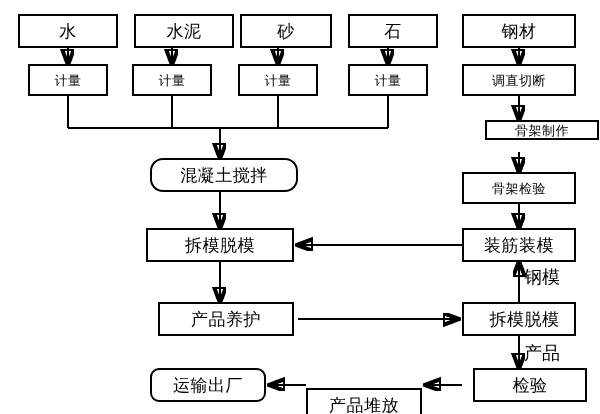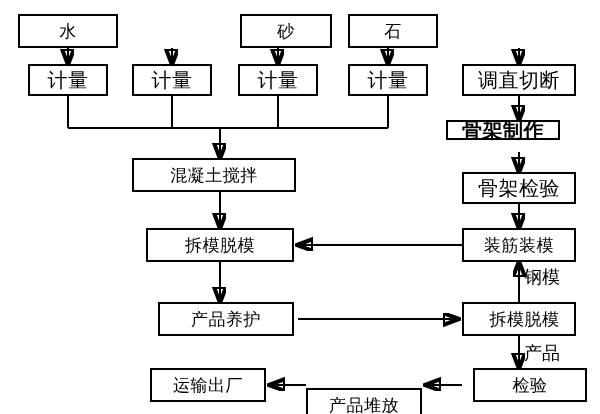--- a/index.html
+++ b/index.html
@@ -15,21 +15,21 @@
     box-sizing:border-box;
     border:2px solid #000000;
     background:#ffffff;
     color:#000000;
     display:flex;align-items:center;justify-content:center;
     font-size:17px;
     line-height:1;
     letter-spacing:0.5px;
     white-space:nowrap;
   }
-  .node.small{font-size:20px;}
+  .node.small{font-size:13px;}
   .label{
     position:absolute;
     color:#000;
     font-size:18px;
     white-space:nowrap;
     line-height:1;
   }
   svg.edges{
     position:absolute;left:0;top:0;width:600px;height:414px;
     pointer-events:none;
@@ -75,39 +75,41 @@
 
     <line x1="298" y1="319" x2="458" y2="319" marker-end="url(#arrow)"></line>
 
     <line x1="519" y1="336" x2="519" y2="368" marker-end="url(#arrow)"></line>
 
     <line x1="462" y1="385" x2="426" y2="385" marker-end="url(#arrow)"></line>
     <line x1="306" y1="385" x2="270" y2="385" marker-end="url(#arrow)"></line>
   </svg>
 
   <div class="node" style="left:18px;top:14px;width:100px;height:34px;">水</div>
+  <div class="node" style="left:134px;top:14px;width:100px;height:34px;">水泥</div>
   <div class="node" style="left:240px;top:14px;width:92px;height:34px;">砂</div>
   <div class="node" style="left:348px;top:14px;width:90px;height:34px;">石</div>
+  <div class="node" style="left:462px;top:14px;width:114px;height:34px;">钢材</div>
 
   <div class="node small" style="left:28px;top:64px;width:80px;height:32px;">计量</div>
   <div class="node small" style="left:132px;top:64px;width:80px;height:32px;">计量</div>
   <div class="node small" style="left:238px;top:64px;width:80px;height:32px;">计量</div>
   <div class="node small" style="left:348px;top:64px;width:80px;height:32px;">计量</div>
   <div class="node small" style="left:462px;top:64px;width:114px;height:32px;">调直切断</div>
 
-  <div class="node small" style="left:446px;top:120px;width:114px;height:20px;font-weight:bold;">骨架制作</div>
+  <div class="node small" style="left:485px;top:120px;width:114px;height:20px;">骨架制作</div>
   <div class="node small" style="left:462px;top:172px;width:114px;height:32px;">骨架检验</div>
 
-  <div class="node" style="left:132px;top:158px;width:164px;height:34px;">混凝土搅拌</div>
+  <div class="node" style="left:150px;top:158px;width:148px;height:34px;border-radius:13px;">混凝土搅拌</div>
   <div class="node" style="left:146px;top:228px;width:148px;height:34px;">拆模脱模</div>
   <div class="node" style="left:462px;top:228px;width:114px;height:34px;">装筋装模</div>
 
   <div class="node" style="left:158px;top:302px;width:136px;height:34px;">产品养护</div>
   <div class="node" style="left:462px;top:302px;width:114px;height:34px;padding-left:11px;">拆模脱模</div>
 
-  <div class="node" style="left:150px;top:368px;width:116px;height:34px;">运输出厂</div>
+  <div class="node" style="left:150px;top:368px;width:116px;height:34px;border-radius:9px;">运输出厂</div>
   <div class="node" style="left:306px;top:368px;width:116px;height:34px;margin-top:20px;">产品堆放</div>
   <div class="node" style="left:462px;top:368px;width:114px;height:34px;margin-left:11px;">检验</div>
 
   <div class="label" style="left:524px;top:268px;">钢模</div>
   <div class="label" style="left:524px;top:344px;">产品</div>
 
 </div>
 
 </body></html>

